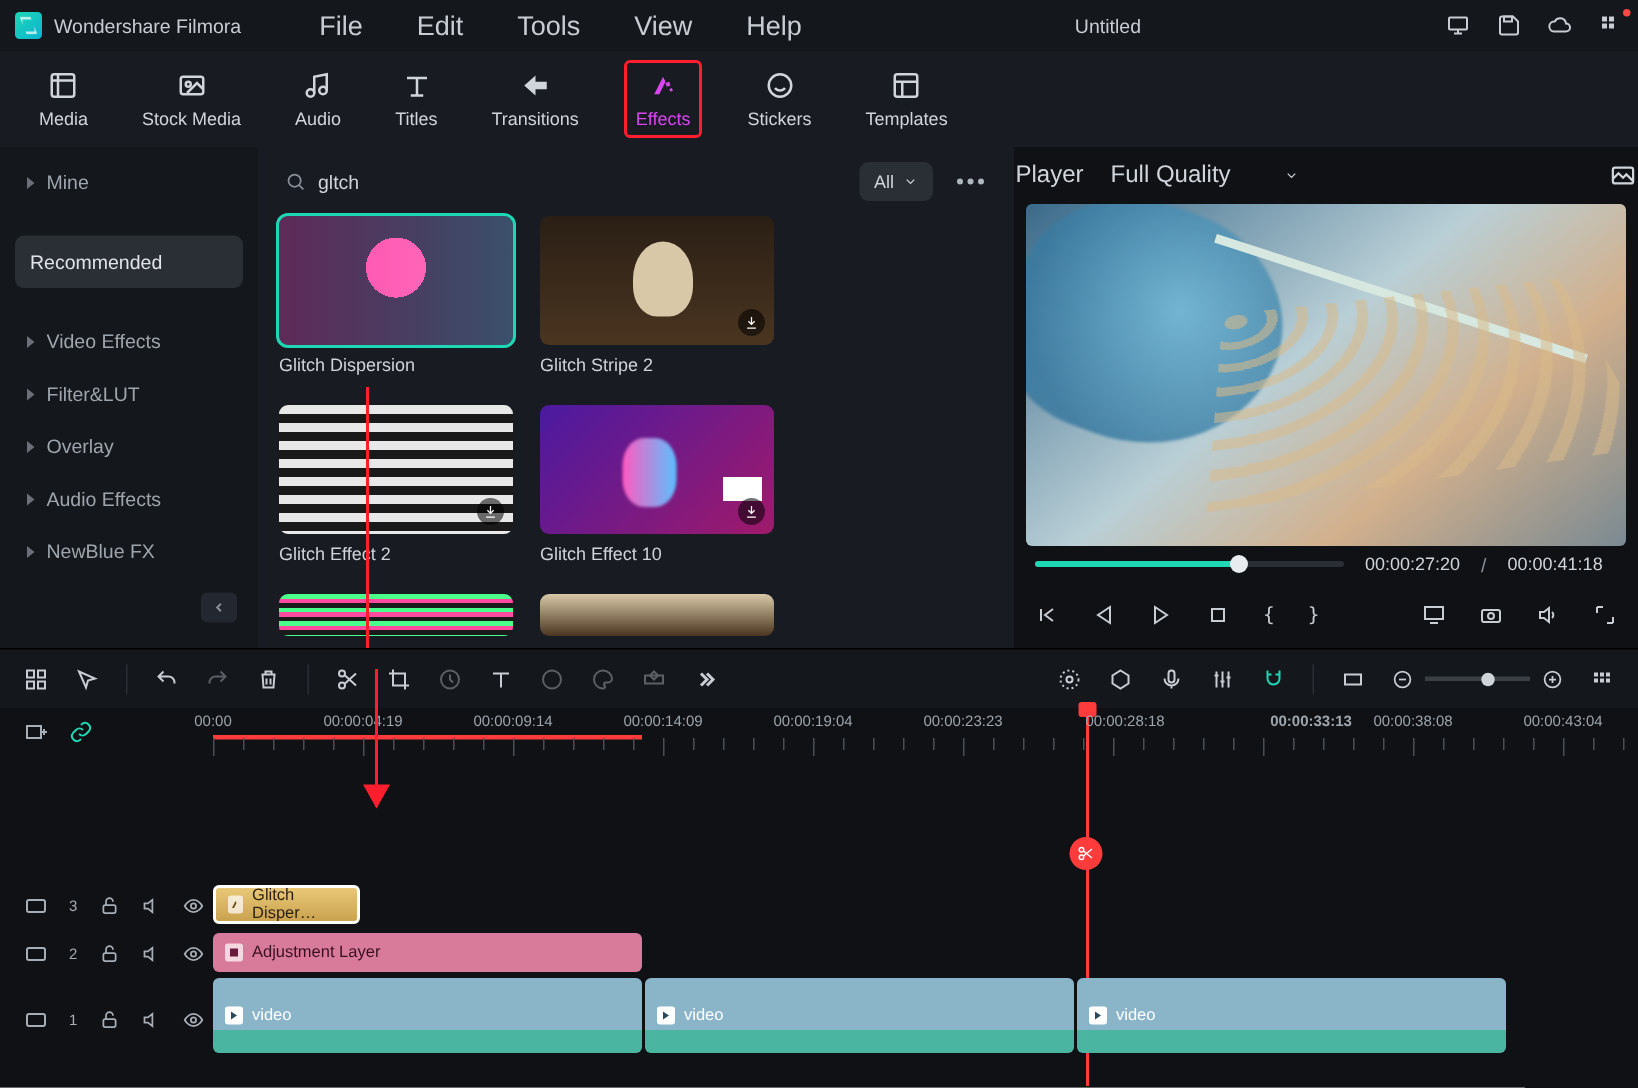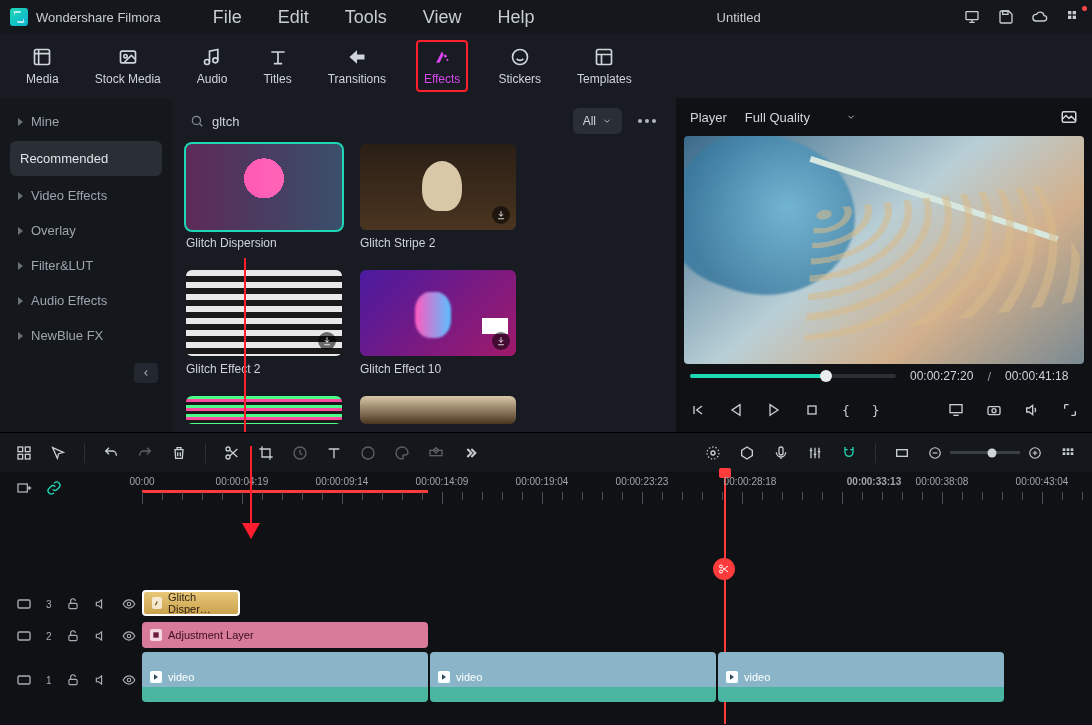--- a/index.html
+++ b/index.html
@@ -22,41 +22,41 @@
 .tooltab { display:flex; flex-direction:column; align-items:center; gap:4px; cursor:pointer; color:#d0d5db; font-size:12px; }
 .tooltab .ti { width:22px; height:22px; display:flex; align-items:center; justify-content:center; }
 .tooltab.active { color:#d946ef; }
 .tooltab.highlight { border:2px solid #ff1e2d; border-radius:4px; padding:4px 6px; margin:-4px -6px; }
 
 
 .mainrow { display:flex; height: 334px; }
 .leftcol { width: 172px; background:#14171c; display:flex; flex-direction:column; padding-top:6px; }
 .sidebar-item { display:flex; align-items:center; gap:8px; padding:10px 18px; color:#9ea5ad; cursor:pointer; font-size:13px; }
 .sidebar-item .caret { width:0;height:0;border-top:4px solid transparent;border-bottom:4px solid transparent;border-left:5px solid #6b7078; }
-.sidebar-item.active { background:#2a2f36; border-radius:6px; margin:2px 10px; padding:10px 10px; color:#e0e4e8; }
+.sidebar-item.active { background:#2a2f36; border-radius:6px; margin:18px 10px; padding:10px 10px; color:#e0e4e8; }
 .collapse-btn { margin-top:auto; align-self:flex-end; margin:10px 14px; width:24px; height:20px; background:#222730; border-radius:4px; display:flex; align-items:center; justify-content:center; color:#8a9099; cursor:pointer; }
 
 .midcol { flex:1; background:#181c22; padding:0 14px 10px; overflow:hidden; position:relative; }
 .search-row { display:flex; align-items:center; gap:10px; padding:10px 0; }
 .search-box { flex:1; display:flex; align-items:center; gap:8px; color:#8a9099; font-size:13px; padding-left:4px;}
 .search-box input { background:transparent; border:none; outline:none; color:#d0d5db; font-size:13px; flex:1; }
 .filter-pill { background:#2a2f36; border-radius:6px; padding:6px 10px; display:flex; align-items:center; gap:6px; color:#d0d5db; font-size:12px; cursor:pointer; }
 .kebab { display:flex; gap:3px; padding:6px; cursor:pointer; }
 .kebab span { width:4px; height:4px; background:#b0b6bd; border-radius:50%; }
 
 .grid { display:grid; grid-template-columns: repeat(2, 156px); gap: 20px 18px; }
 .thumb-card { display:flex; flex-direction:column; gap:6px; }
 .thumb { width:156px; height:86px; border-radius:6px; background:#222; position:relative; overflow:hidden; }
 .thumb.selected { outline:2px solid #1ed7b5; outline-offset:0; }
 .thumb .dl { position:absolute; bottom:6px; right:6px; width:18px;height:18px; border-radius:50%; background:rgba(0,0,0,.55); display:flex; align-items:center; justify-content:center; }
 .thumb-label { font-size:12px; color:#cfd4da; }
 
 
 .preview { width:416px; background:#0f1114; display:flex; flex-direction:column; }
-.preview-header { height:38px; display:flex; align-items:center; padding:0 14px; gap:18px; font-size:13px; color:#d0d5db; }
+.preview-header { height:38px; display:flex; align-items:center; padding:0 1px; gap:18px; font-size:16px; color:#d0d5db; }
 .preview-header .quality { display:flex; align-items:center; gap:36px; cursor:pointer; }
 .preview-img { flex:1; margin:0 8px; border-radius:4px; background: linear-gradient(140deg,#3a6a8a 0%, #b9cfd6 45%, #d2b08c 70%, #7a8a92 100%); position:relative; overflow:hidden; }
 .glove { position:absolute; left:-10px; top:0; width:180px; height:160px; background: radial-gradient(circle at 60% 40%, #6fb7d6 0%, #3a7aa0 70%); border-radius:50% 50% 60% 40%; transform:rotate(20deg); filter:blur(1px); opacity:.85;}
 .pipette { position:absolute; left:120px; top:60px; width:260px; height:6px; background:#d6e8df; transform:rotate(18deg); }
 .wells { position:absolute; right:10px; bottom:30px; width:260px; height:170px; background: repeating-radial-gradient(circle at 10px 10px, #d8b988 0 8px, transparent 8px 22px); opacity:.55; transform: perspective(400px) rotateX(45deg) rotateZ(-10deg); }
 
 .progressbar { height:24px; display:flex; align-items:center; padding:0 14px; gap:14px; }
 .pb-track { flex:0 0 206px; height:4px; background:#2a2f36; border-radius:2px; position:relative; }
 .pb-fill { position:absolute; left:0; top:0; height:100%; width:66%; background:#1ed7b5; border-radius:2px; }
 .pb-knob { position:absolute; left:66%; top:50%; transform:translate(-50%,-50%); width:12px; height:12px; background:#e8ecef; border-radius:50%; }
@@ -225,25 +225,25 @@
       </div>
     <div class="sidebar-item active">
         <span>Recommended</span>
       </div>
     <div class="sidebar-item">
         <span class="caret"></span>
         <span>Video Effects</span>
       </div>
     <div class="sidebar-item">
         <span class="caret"></span>
-        <span>Overlay</span>
+        <span>Filter&amp;LUT</span>
       </div>
     <div class="sidebar-item">
         <span class="caret"></span>
-        <span>Filter&amp;LUT</span>
+        <span>Overlay</span>
       </div>
     <div class="sidebar-item">
         <span class="caret"></span>
         <span>Audio Effects</span>
       </div>
     <div class="sidebar-item">
         <span class="caret"></span>
         <span>NewBlue FX</span>
       </div>
     <div class="collapse-btn">

